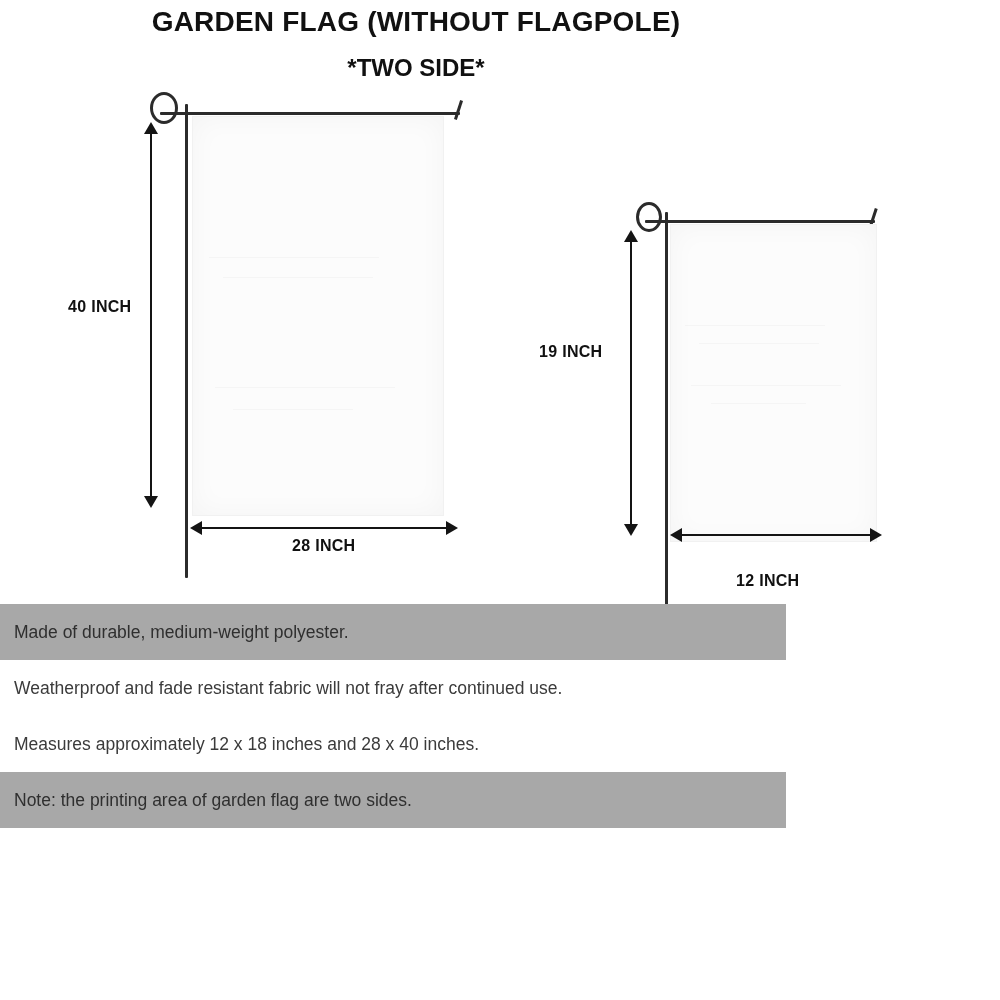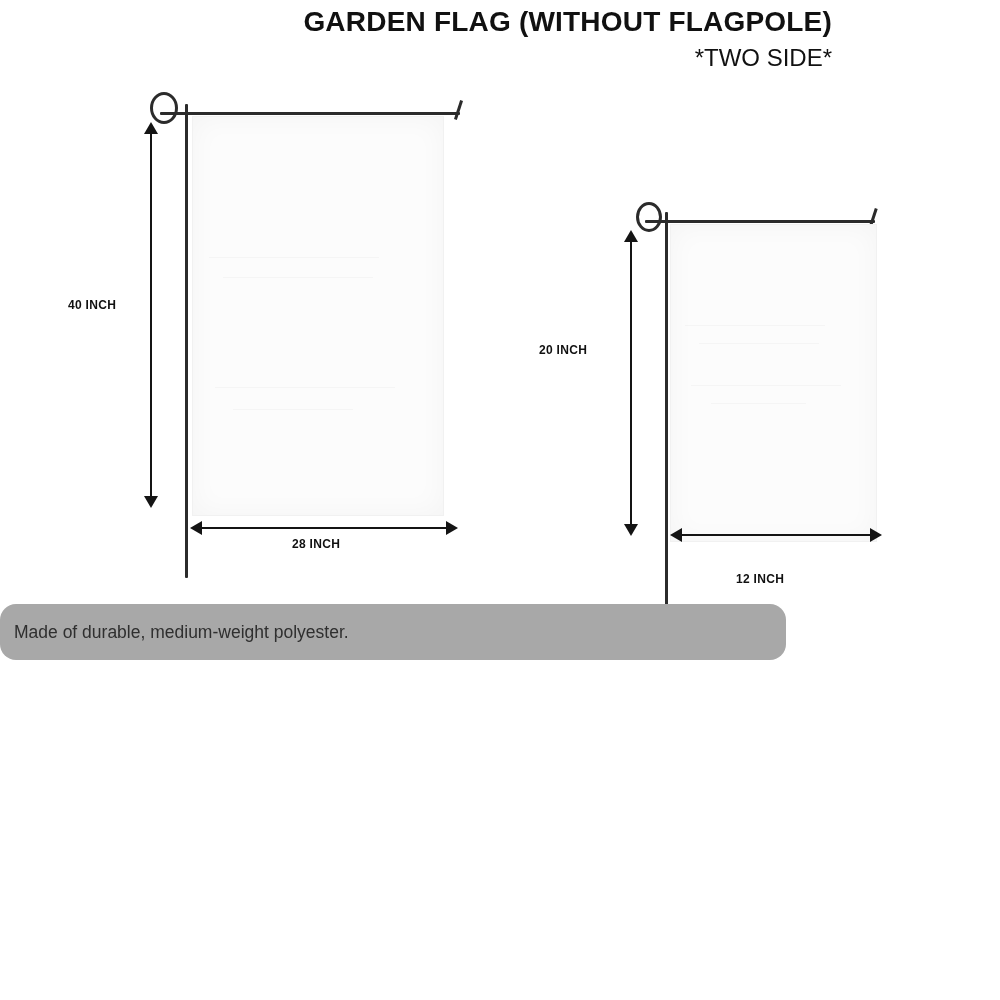--- a/index.html
+++ b/index.html
@@ -14,35 +14,35 @@
     font-family: "Liberation Sans", sans-serif;
     color: #111111;
     overflow: hidden;
   }
 
   .title-block {
     position: absolute;
     top: 6px;
     left: 0;
     width: 832px;
-    text-align: right;
+    text-align: center;
   }
   .title-line1 {
     font-size: 28px;
     font-weight: bold;
     letter-spacing: 0.2px;
     line-height: 1.15;
     color: #111111;
   }
   .title-line2 {
     font-size: 24px;
-    font-weight: normal;
+    font-weight: bold;
     line-height: 1.15;
     color: #111111;
-    margin-top: 6px;
+    margin-top: 16px;
   }
 
   
   .flag-group { position: absolute; }
 
   .flag-fabric {
     position: absolute;
     background: #fcfcfc;
     border: 1px solid #f1f1f1;
     box-shadow: inset 0 0 28px rgba(0,0,0,0.035);
@@ -108,21 +108,21 @@
     border-bottom: 7px solid transparent;
     border-right: 12px solid #141414;
   }
   .arrow-right {
     border-top: 7px solid transparent;
     border-bottom: 7px solid transparent;
     border-left: 12px solid #141414;
   }
   .dim-label {
     position: absolute;
-    font-size: 12px;
+    font-size: 16px;
     font-weight: bold;
     color: #111111;
     white-space: nowrap;
     letter-spacing: 0.3px;
   }
 
   
   .features {
     position: absolute;
     left: 0;
@@ -130,21 +130,20 @@
     width: 786px;
   }
   .feature-row {
     height: 56px;
     display: flex;
     align-items: center;
     padding-left: 14px;
     box-sizing: border-box;
     font-size: 17.5px;
     color: #3b3b3b;
-    border-radius: 16px;
   }
   .feature-row.shaded { background: #a8a8a8; color: #2f2f2f; }
   .feature-row.plain { background: #ffffff; }
 </style>
 </head>
 <body>
 
 <div class="title-block">
   <div class="title-line1">GARDEN FLAG (WITHOUT FLAGPOLE)</div>
   <div class="title-line2">*TWO SIDE*</div>
@@ -188,25 +187,34 @@
   <div class="flag-fabric" style="left:670px; top:224px; width:205px; height:316px;">
     <div class="fold" style="left:14px; top:100px; width:140px;"></div>
     <div class="fold" style="left:28px; top:118px; width:120px;"></div>
     <div class="fold" style="left:20px; top:160px; width:150px;"></div>
     <div class="fold" style="left:40px; top:178px; width:95px;"></div>
   </div>
 
   <div class="dim-v" style="left:630px; top:236px; height:296px;"></div>
   <div class="arrow arrow-up" style="left:624px; top:230px;"></div>
   <div class="arrow arrow-down" style="left:624px; top:524px;"></div>
-  <div class="dim-label" style="left:539px; top:343px;">20 INCH</div>
+  <div class="dim-label" style="left:539px; top:343px;">19 INCH</div>
 
   <div class="dim-h" style="left:676px; top:534px; width:200px;"></div>
   <div class="arrow arrow-left" style="left:670px; top:528px;"></div>
   <div class="arrow arrow-right" style="left:870px; top:528px;"></div>
   <div class="dim-label" style="left:736px; top:572px;">12 INCH</div>
 </div>
 
 <div class="features">
   <div class="feature-row shaded">
     <span>Made of durable, medium-weight polyester.</span>
   </div>
+  <div class="feature-row plain">
+    <span>Weatherproof and fade resistant fabric will not fray after continued use.</span>
+  </div>
+  <div class="feature-row plain">
+    <span>Measures approximately 12 x 18 inches and 28 x 40 inches.</span>
+  </div>
+  <div class="feature-row shaded">
+    <span>Note: the printing area of garden flag are two sides.</span>
+  </div>
 </div>
 
 </body></html>

